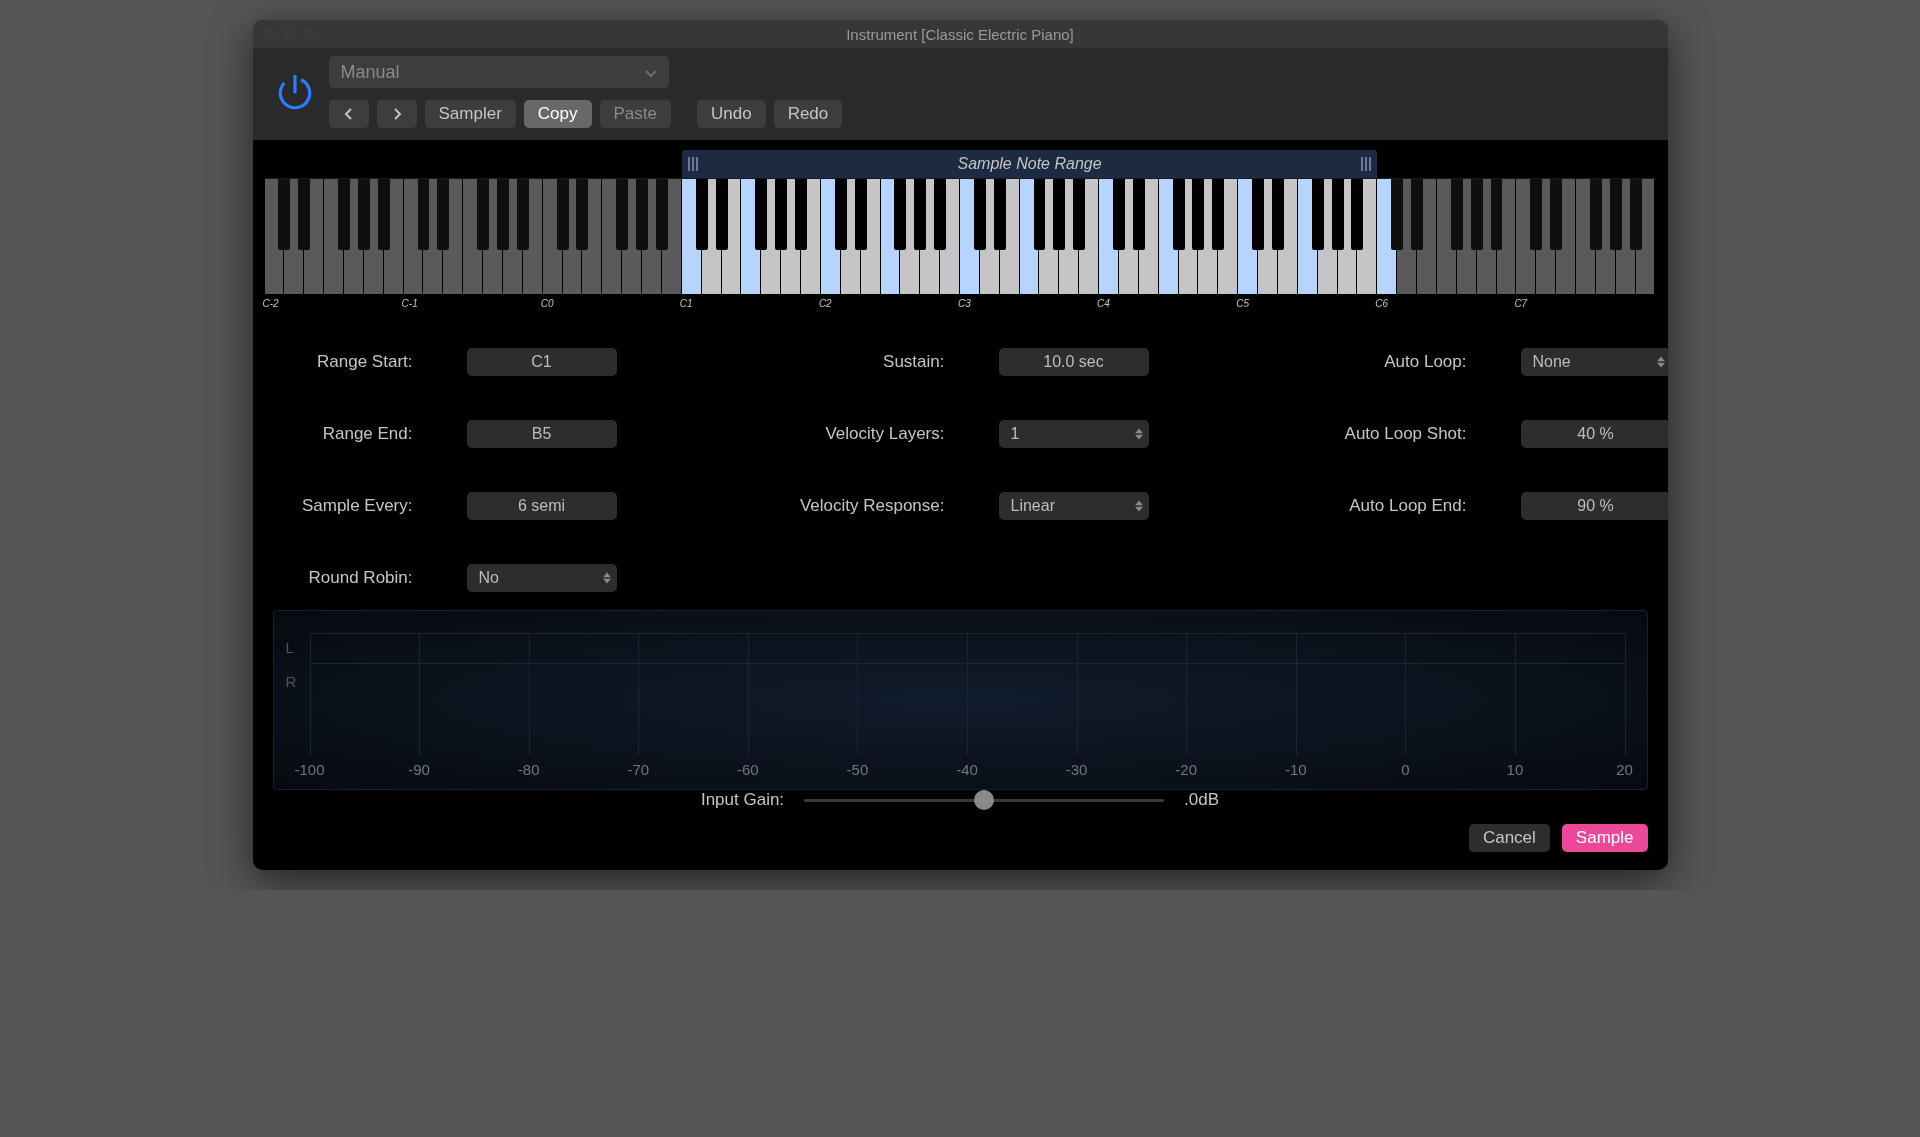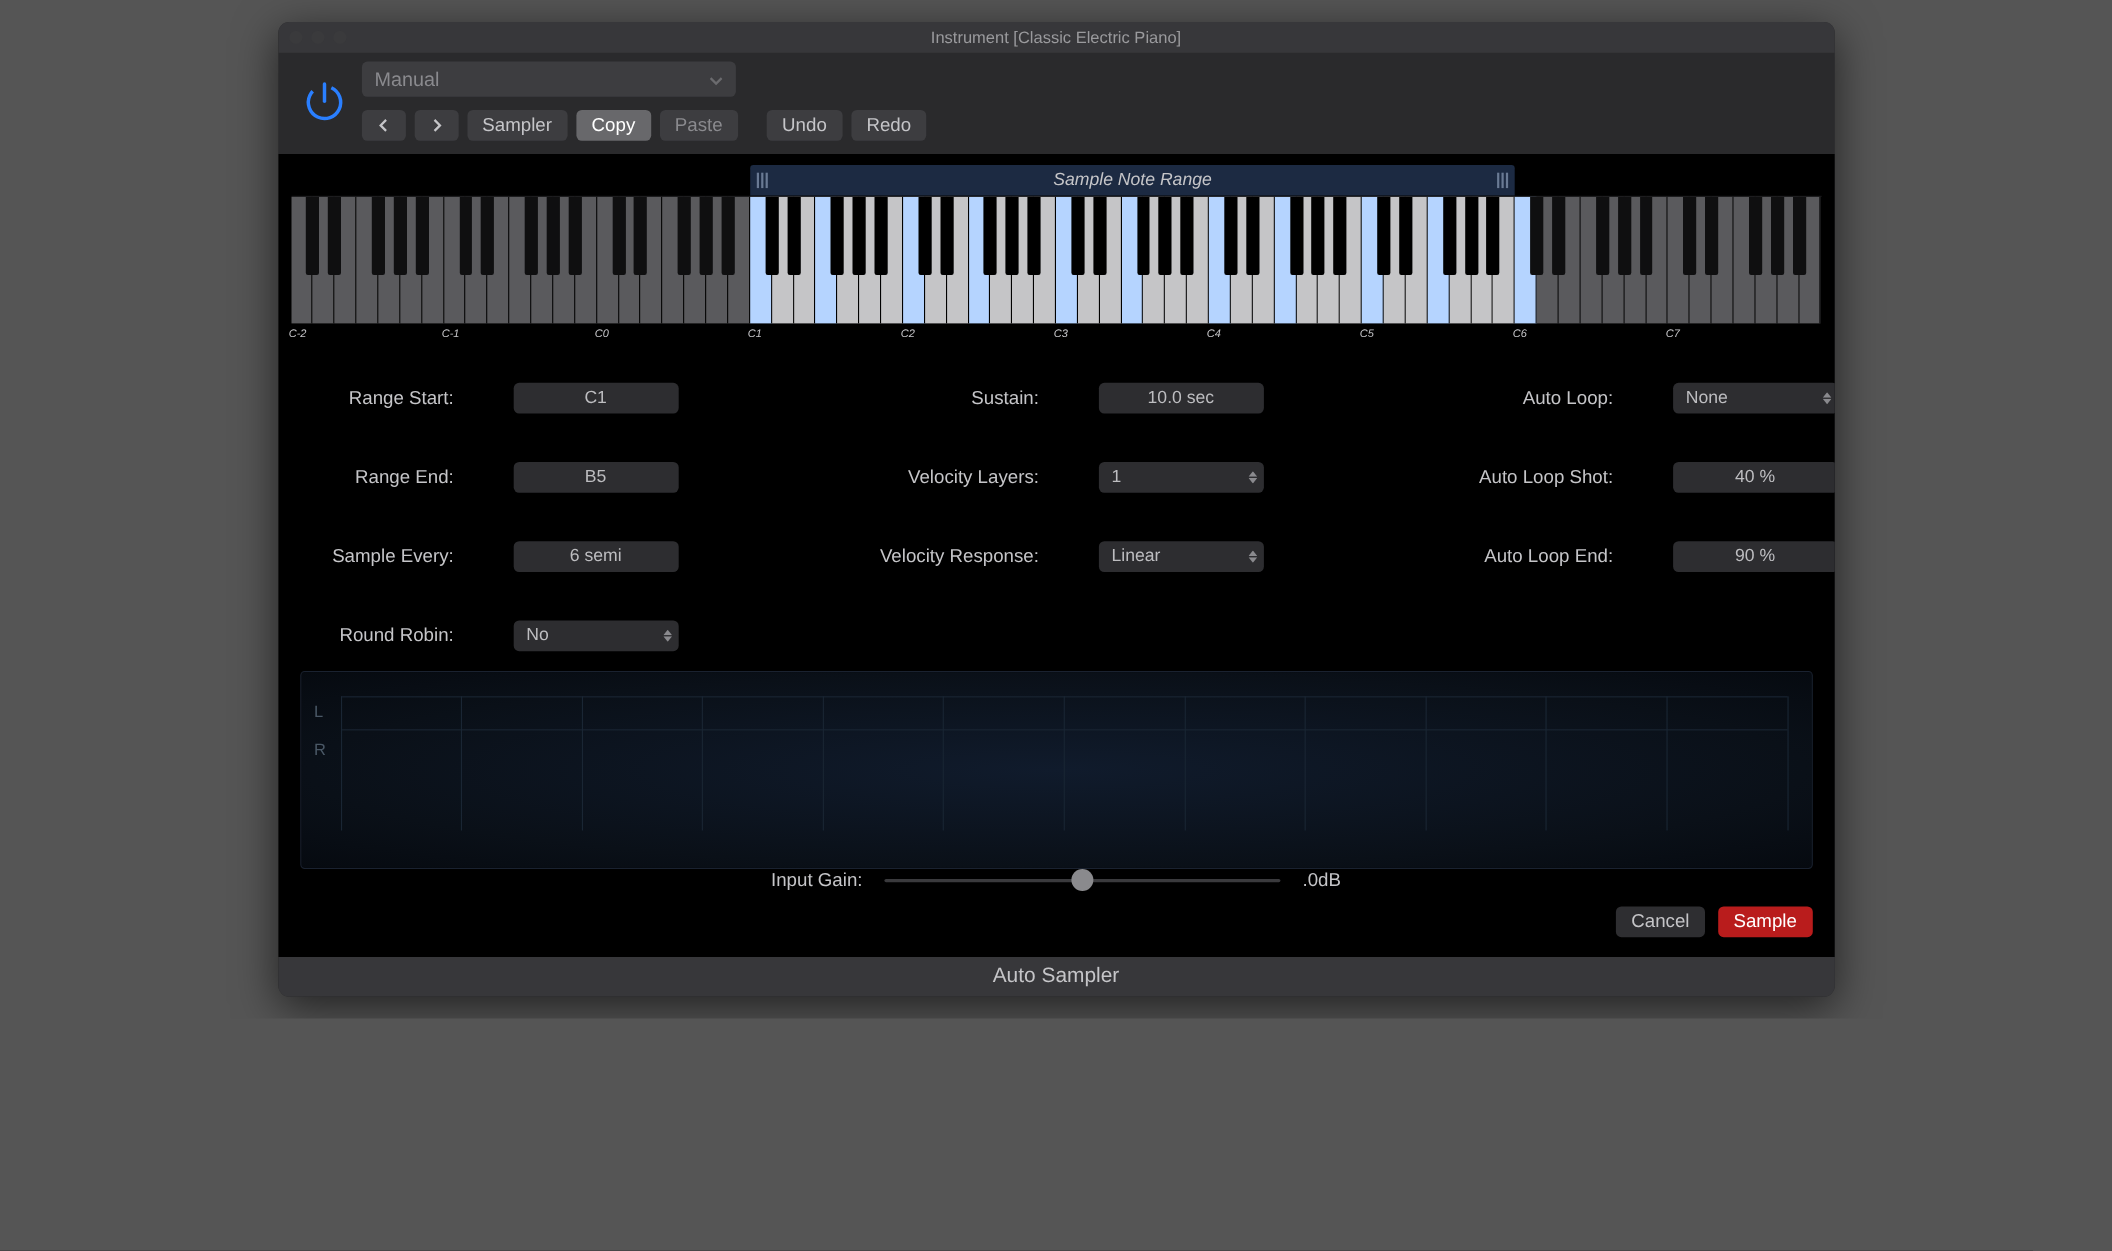--- a/index.html
+++ b/index.html
@@ -225,21 +225,21 @@
     position:absolute; width:20px; height:20px; border-radius:50%;
     background:#8a8a8d; left:50%; transform:translateX(-50%);
     cursor:grab;
   }
 
   .action-row {
     display:flex; justify-content:flex-end; gap:12px;
     margin: 14px 8px 0 0;
   }
   .action-row .btn { background:#2e2e31; }
-  .action-row .btn.primary { background:#b91c1c; color:#fff; }
+  .action-row .btn.primary { background:#ec4899; color:#fff; }
 
   .footer {
     height: 36px;
     background: var(--bg-titlebar);
     display:flex; align-items:center; justify-content:center;
     color: var(--text-primary);
     font-size: 19px;
   }
 </style>
 </head>
@@ -561,34 +561,46 @@
           <div style="left: 33.3333%;"></div>
           <div style="left: 41.6667%;"></div>
           <div style="left: 50%;"></div>
           <div style="left: 58.3333%;"></div>
           <div style="left: 66.6667%;"></div>
           <div style="left: 75%;"></div>
           <div style="left: 83.3333%;"></div>
           <div style="left: 91.6667%;"></div>
           <div style="left: 100%;"></div>
         </div>
+      <div id="meter-scale" class="meter-scale">
+          <span style="left: 0%;">-100</span>
+          <span style="left: 8.33333%;">-90</span>
+          <span style="left: 16.6667%;">-80</span>
+          <span style="left: 25%;">-70</span>
+          <span style="left: 33.3333%;">-60</span>
+          <span style="left: 41.6667%;">-50</span>
+          <span style="left: 50%;">-40</span>
+          <span style="left: 58.3333%;">-30</span>
+          <span style="left: 66.6667%;">-20</span>
+          <span style="left: 75%;">-10</span>
+          <span style="left: 83.3333%;">0</span>
+          <span style="left: 91.6667%;">10</span>
+          <span style="left: 100%;">20</span>
+        </div>
     </div>
 
     <div class="gain-row">
       <span>Input Gain:</span>
       <div class="slider">
         <div class="track"></div>
         <div class="thumb"></div>
       </div>
       <span>.0dB</span>
     </div>
 
     <div class="action-row">
       <button class="btn">Cancel</button>
       <button class="btn primary">Sample</button>
     </div>
 
   </div>
 
-  <div class="footer">
-    <span>Auto Sampler</span>
-  </div>
 </div>
 
 </body></html>

